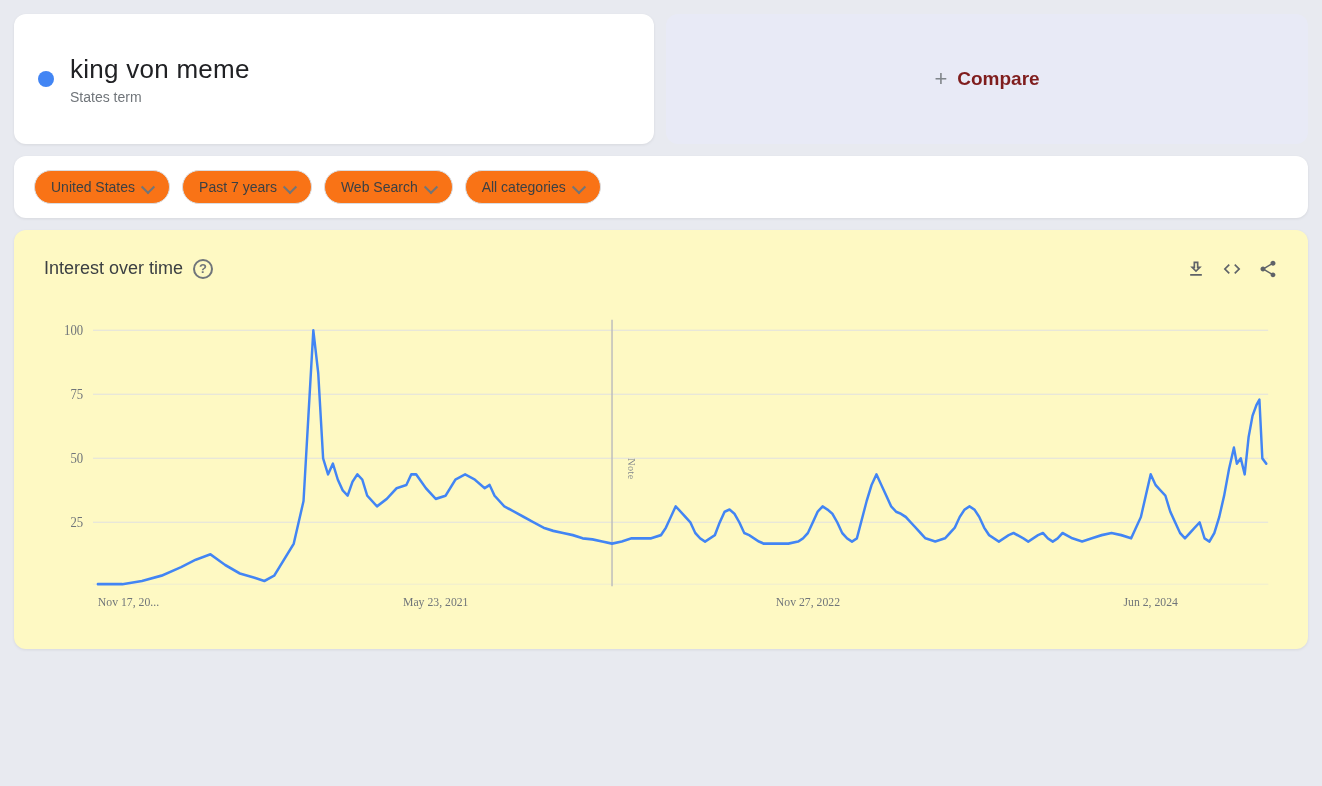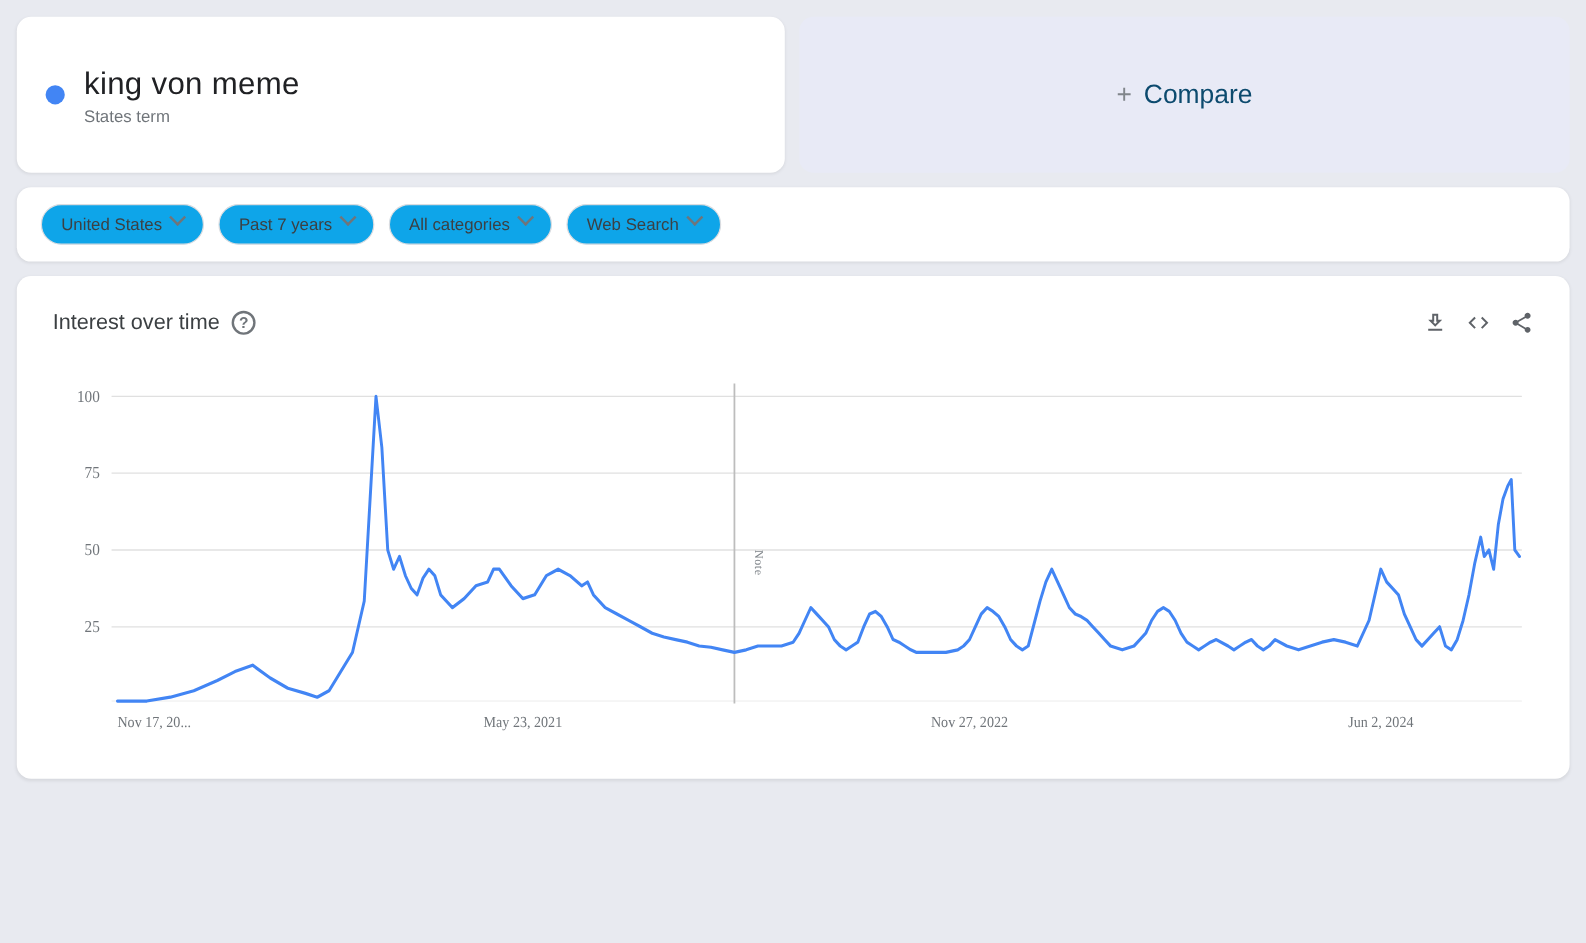--- a/index.html
+++ b/index.html
@@ -75,62 +75,62 @@
       min-height: 130px;
     }
 
     .compare-plus {
       font-size: 22px;
       color: #80868b;
       font-weight: 400;
     }
 
     .compare-label {
-      font-size: 22px;
-      color: #0c4a6e;
-      font-weight: 400;
+      font-size: 19px;
+      color: #7f1d1d;
+      font-weight: 700;
     }
 
     
     .filter-row {
       background: #fff;
       border-radius: 12px;
       padding: 14px 20px;
       display: flex;
       align-items: center;
       gap: 12px;
       box-shadow: 0 1px 3px rgba(0,0,0,0.08);
     }
 
     .filter-btn {
       display: flex;
-      align-items: flex-start;
+      align-items: flex-end;
       gap: 8px;
       border: 1.5px solid #dadce0;
       border-radius: 24px;
       padding: 8px 16px;
-      background: #0ea5e9;
+      background: #f97316;
       cursor: pointer;
       font-size: 14px;
       color: #3c4043;
       font-family: inherit;
     }
 
     .chevron-down {
       display: inline-block;
       width: 10px;
       height: 10px;
       border-right: 2px solid #70757a;
       border-bottom: 2px solid #70757a;
       transform: rotate(45deg) translate(-2px, -2px);
     }
 
     
     .chart-card {
-      background: #ffffff;
+      background: #fef9c3;
       border-radius: 12px;
       padding: 28px 30px 20px 30px;
       box-shadow: 0 1px 3px rgba(0,0,0,0.08);
     }
 
     .chart-header {
       display: flex;
       align-items: center;
       justify-content: space-between;
       margin-bottom: 30px;
@@ -226,25 +226,25 @@
   <div class="filter-row">
     <button class="filter-btn">
       <span>United States</span>
       <span class="chevron-down"></span>
     </button>
     <button class="filter-btn">
       <span>Past 7 years</span>
       <span class="chevron-down"></span>
     </button>
     <button class="filter-btn">
-      <span>All categories</span>
+      <span>Web Search</span>
       <span class="chevron-down"></span>
     </button>
     <button class="filter-btn">
-      <span>Web Search</span>
+      <span>All categories</span>
       <span class="chevron-down"></span>
     </button>
   </div>
 
   <div class="chart-card">
     <div class="chart-header">
       <div class="chart-title-row">
         <span class="chart-title">Interest over time</span>
         <div class="help-icon">?</div>
       </div>

